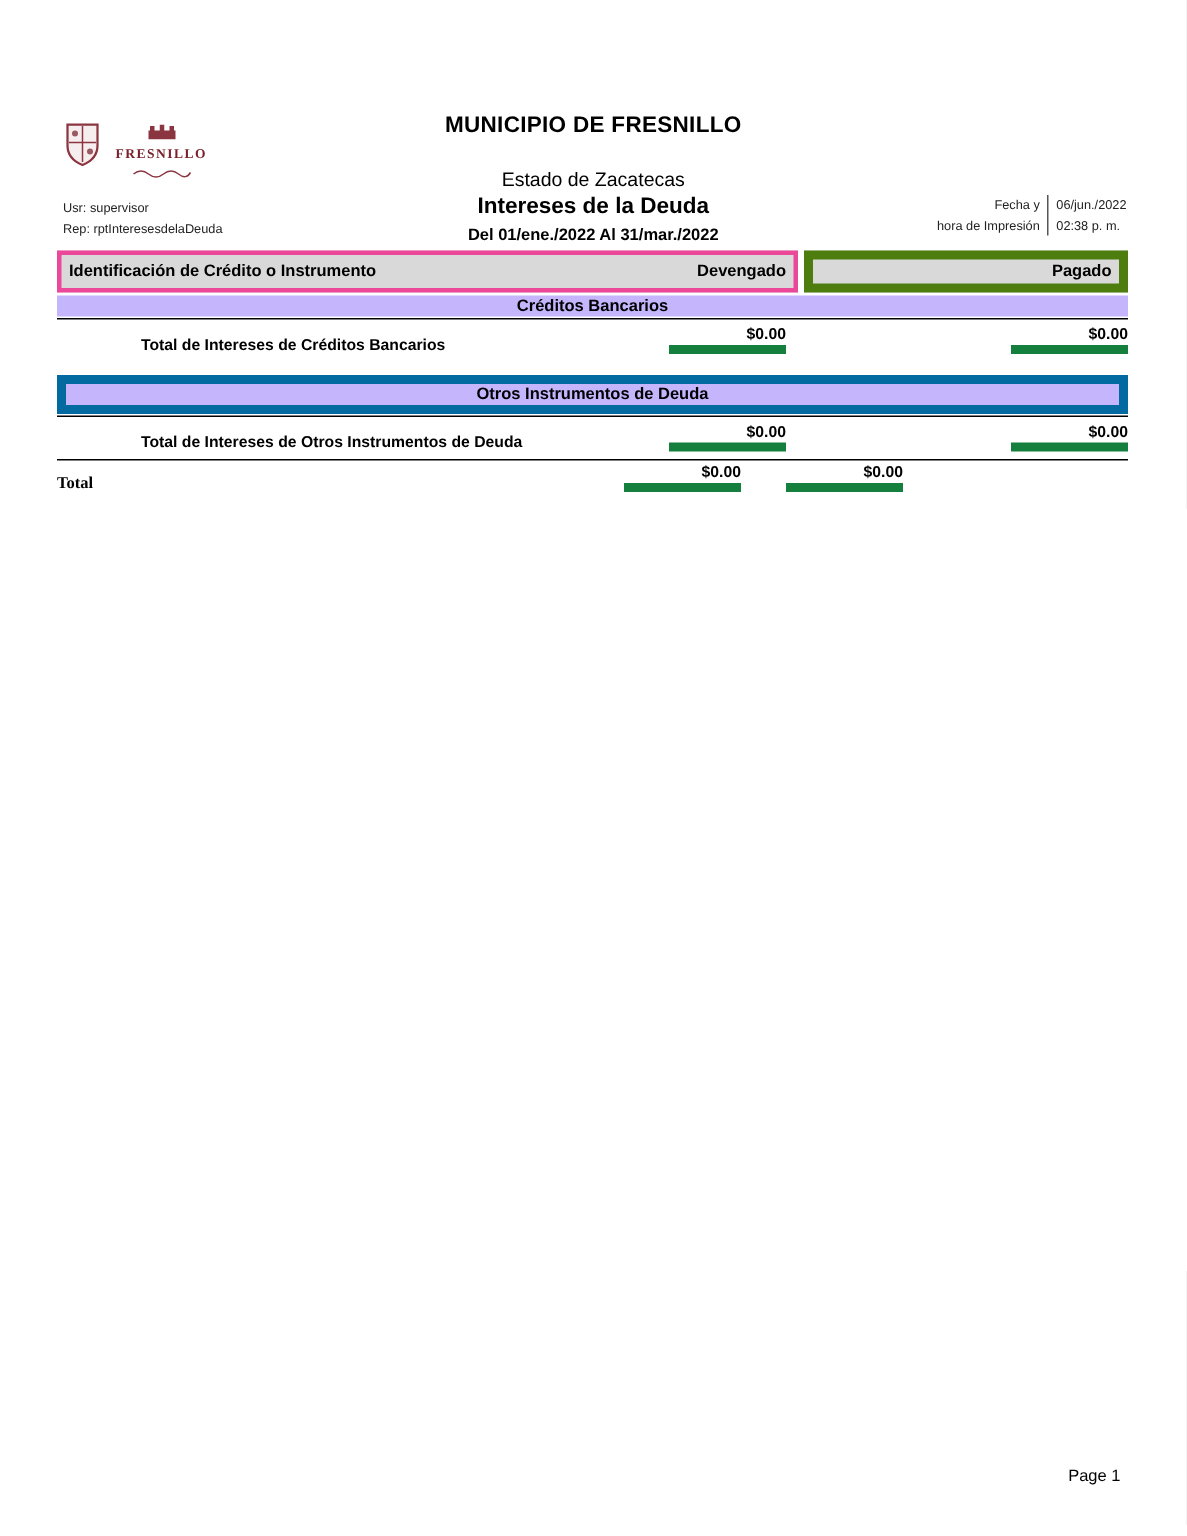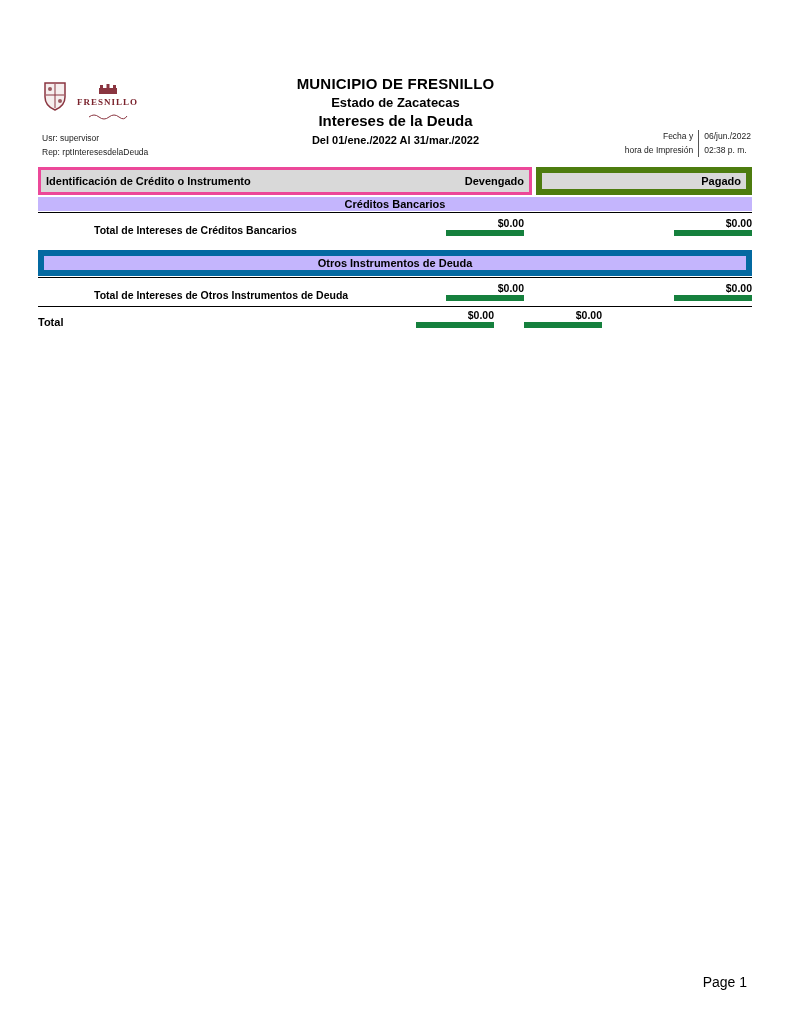--- a/index.html
+++ b/index.html
@@ -11,21 +11,21 @@
     color:#000;
     margin:0 auto;
     overflow:hidden;
   }
 
   
   .header-zone { position:absolute; top:75px; left:0; width:791px; }
 
   .titles { text-align:center; line-height:1.25; }
   .title-main { font-size:15px; font-weight:bold; letter-spacing:0.2px; }
-  .title-sub1 { font-size:13px; font-weight:bold; margin-top:1px; }
+  .title-sub1 { font-size:13px; font-weight:normal; margin-top:18px; }
   .title-sub2 { font-size:15px; font-weight:bold; margin-top:1px; }
   .title-period { font-size:11px; font-weight:bold; margin-top:3px; }
 
   .logos { position:absolute; left:42px; top:6px; display:flex; gap:9px; align-items:flex-start; }
   .wordmark-box { display:flex; flex-direction:column; align-items:center; line-height:1; }
   .wordmark-text {
     font-family:"Liberation Serif", serif;
     font-size:9px; font-weight:bold; letter-spacing:1px;
     color:#7a222c; margin-top:1px;
   }
@@ -65,24 +65,24 @@
   .amount {
     display:inline-block; min-width:78px; text-align:right;
     border-bottom:6px solid #15803d; font-weight:bold; font-size:10.5px;
     padding-bottom:1px;
   }
 
   .gap-sm { height:12px; }
 
   .total-block { border-top:1.5px solid #000; margin-top:5px; }
   .total-row { display:grid; grid-template-columns:1fr 108px 228px; align-items:end; padding-top:2px; }
-  .total-row .row-label { font-weight:bold; font-size:11px; padding-left:0; }
+  .total-row .row-label { font-weight:bold; font-size:11px; padding-left:0;font-family:Liberation Serif, serif; }
 
   
-  .page-number { position:absolute; right:44px; bottom:34px; font-size:14px; color:#000; }
+  .page-number { position:absolute; right:44px; bottom:34px; font-size:11px; color:#000; }
 </style>
 </head>
 <body>
 
 <div class="page">
 
   <div class="header-zone">
 
     <div class="logos">
       <span>

